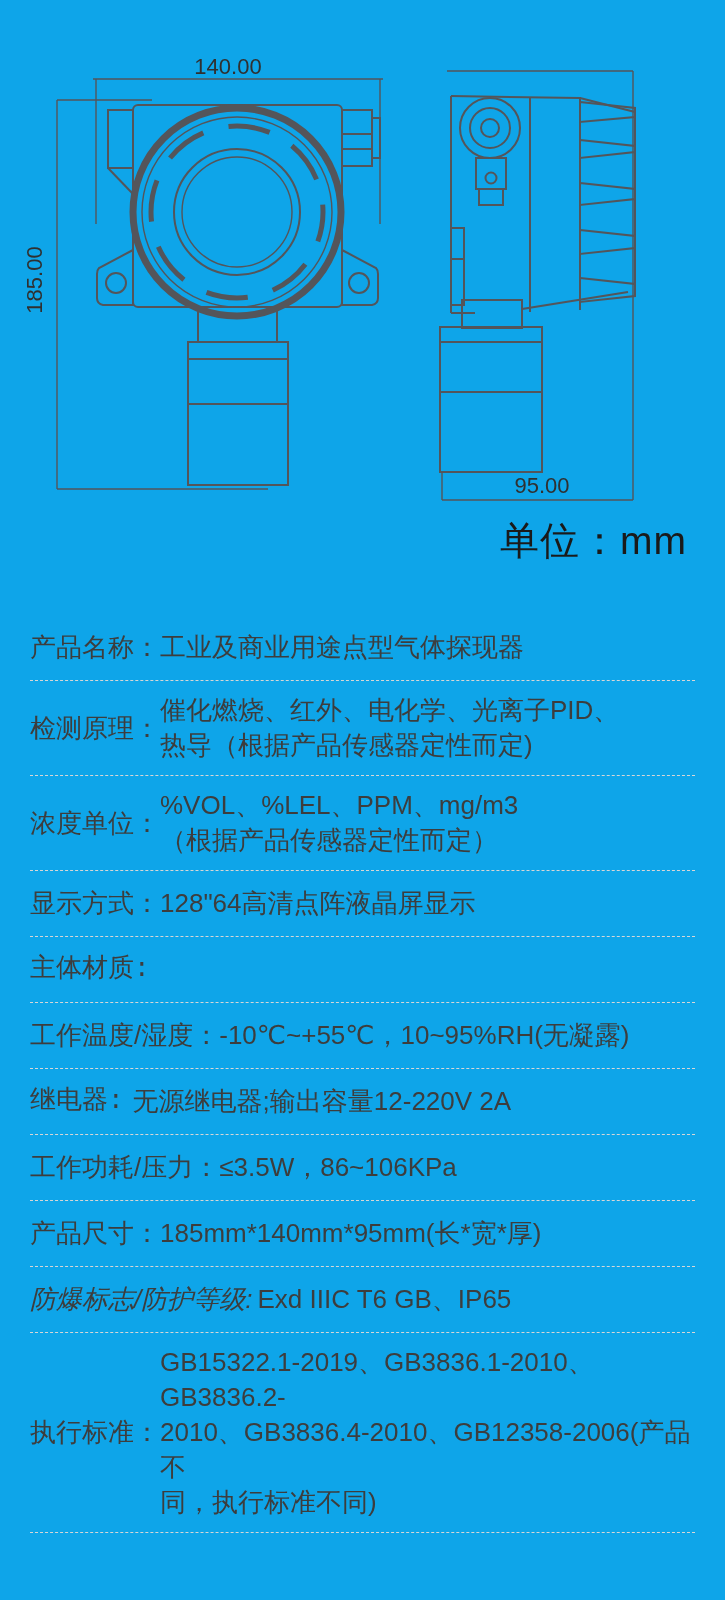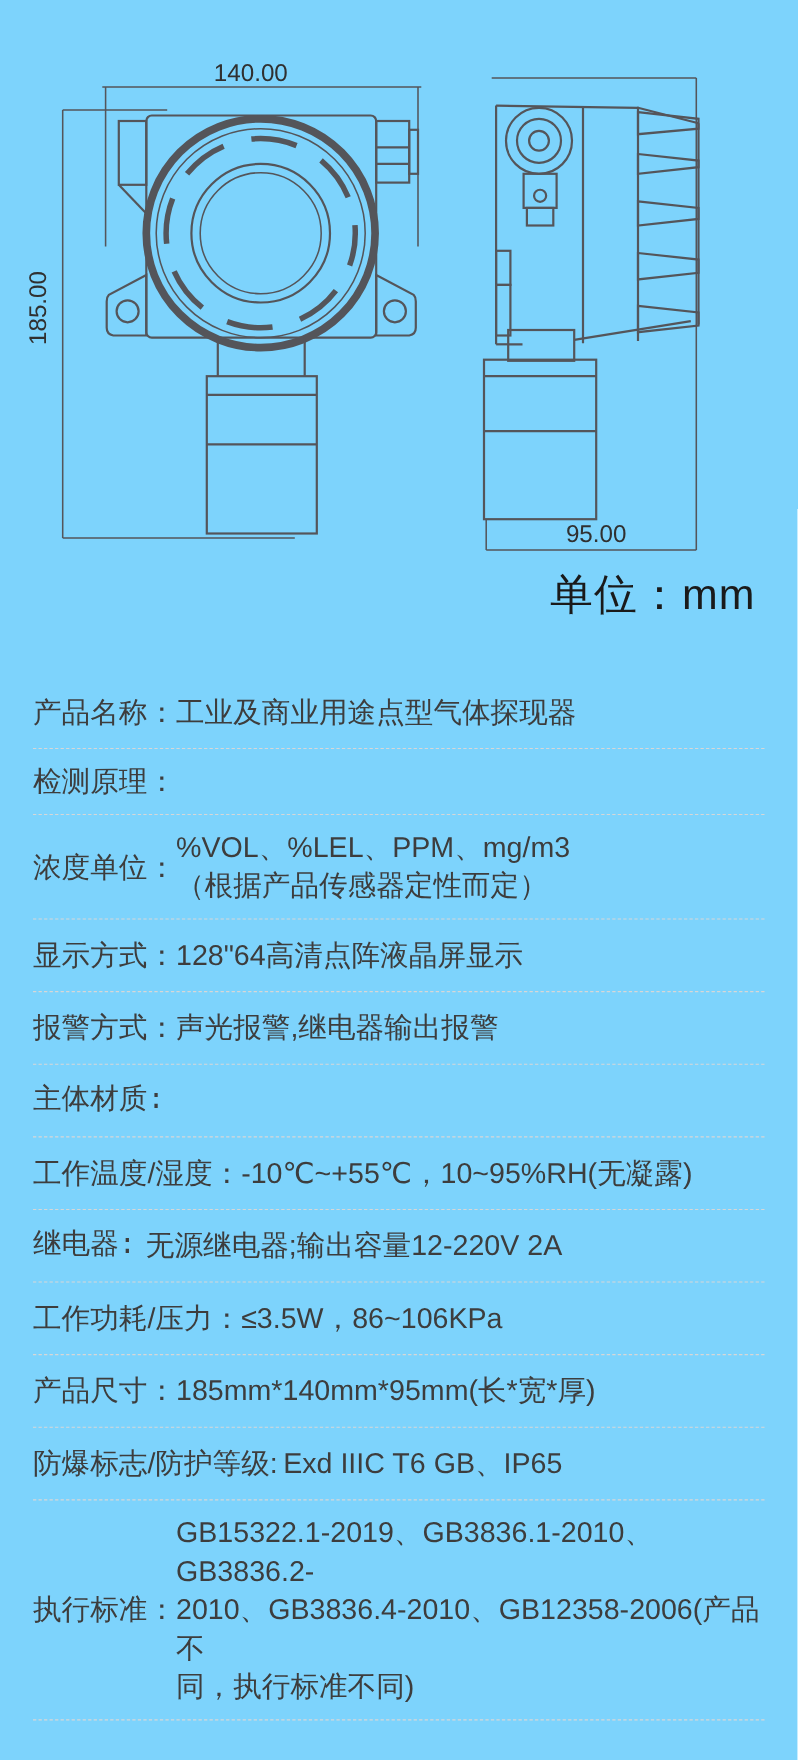--- a/index.html
+++ b/index.html
@@ -1,16 +1,16 @@
 <!DOCTYPE html>
 <html><head>
 <meta charset="utf-8">
 <style>
   html,body{margin:0;padding:0;background:#fff;}
-  .page{position:relative;width:725px;height:1600px;background:#7dd3fc;overflow:hidden;
+  .page{position:relative;width:725px;height:1600px;background:#0ea5e9;overflow:hidden;
         font-family:"Liberation Sans","DejaVu Sans",sans-serif;}
   
   .drawing-section{position:relative;width:725px;height:560px;}
   .svg-abs{position:absolute;}
   .front-svg{left:20px;top:52px;}
   .side-svg{left:430px;top:52px;}
   .unit-label{position:absolute;top:514px;right:38px;font-size:39px;font-weight:500;color:#1a1a1a;letter-spacing:1px;}
   .dim-text{font:22px "Liberation Sans","DejaVu Sans",sans-serif;fill:#303030;}
   .ln{stroke:#54555a;fill:none;}
   .thin{stroke-width:1.4;}
@@ -18,21 +18,21 @@
   .thick{stroke-width:7;}
   .seg{stroke-width:5;}
   
   .spec-table{margin:55px 30px 0 30px;}
   .spec-row{display:flex;align-items:center;padding:15px 0;border-bottom:1px dashed #d7d7d7;
             font-size:26px;line-height:35px;color:#3d3d3d;}
   .spec-row.ml .spec-label{align-self:center;text-align:right;}
   .spec-label{flex-shrink:0;white-space:nowrap;}
   .spec-value{white-space:pre-line;}
   .spec-row.g .spec-label{margin-right:9px;font-family:Liberation Mono, monospace;}
-  .spec-row.g2 .spec-label{margin-right:5px;}
+  .spec-row.g2 .spec-label{margin-right:5px;font-style:italic;}
   .spec-row.pad2{padding:12px 0;}
 </style>
 </head>
 <body>
 
 <div class="page">
 
   <div class="drawing-section">
 
     <svg class="svg-abs front-svg" width="375" height="445" viewBox="0 0 375 445">
@@ -120,37 +120,35 @@
 
   <div class="spec-table">
 
     <div class="spec-row">
       <div class="spec-label">产品名称：</div>
       <div class="spec-value">工业及商业用途点型气体探现器</div>
     </div>
 
     <div class="spec-row ml pad2">
       <div class="spec-label">检测原理：</div>
+      <div class="spec-value">催化燃烧、红外、电化学、光离子PID、
+热导（根据产品传感器定性而定)</div>
     </div>
 
     <div class="spec-row ml pad2">
       <div class="spec-label">浓度单位：</div>
       <div class="spec-value">%VOL、%LEL、PPM、mg/m3
 （根据产品传感器定性而定）</div>
     </div>
 
     <div class="spec-row">
       <div class="spec-label">显示方式：</div>
       <div class="spec-value">128"64高清点阵液晶屏显示</div>
     </div>
 
-    <div class="spec-row">
-      <div class="spec-label">报警方式：</div>
-      <div class="spec-value">声光报警,继电器输出报警</div>
-    </div>
 
     <div class="spec-row g">
       <div class="spec-label">主体材质:</div>
     </div>
 
     <div class="spec-row">
       <div class="spec-label">工作温度/湿度：</div>
       <div class="spec-value">-10℃~+55℃，10~95%RH(无凝露)</div>
     </div>
 

